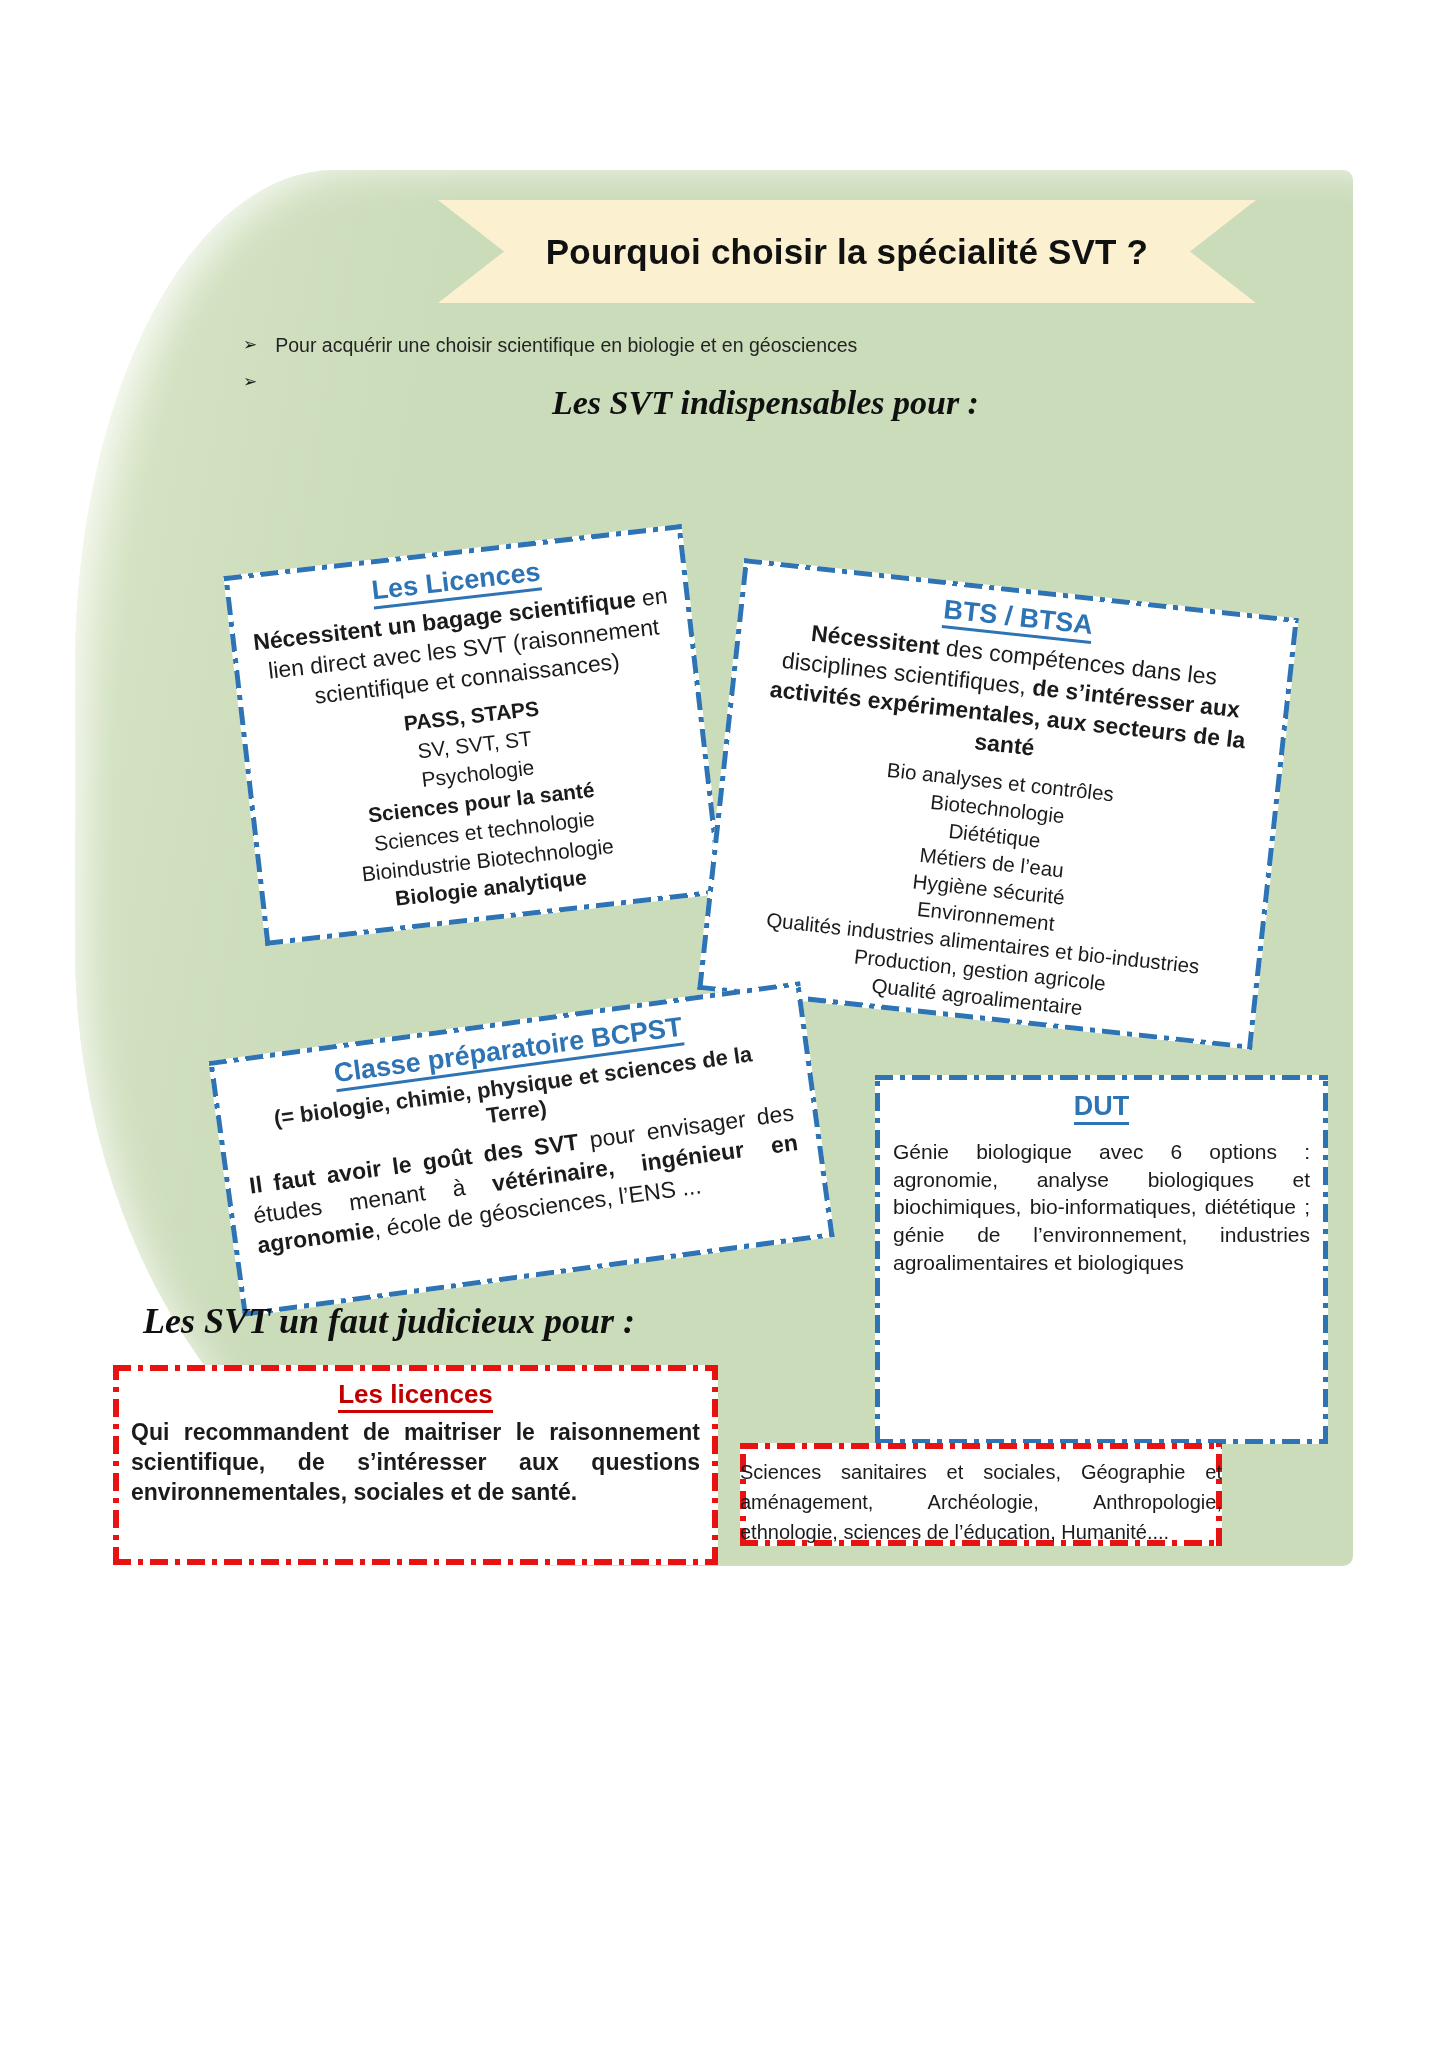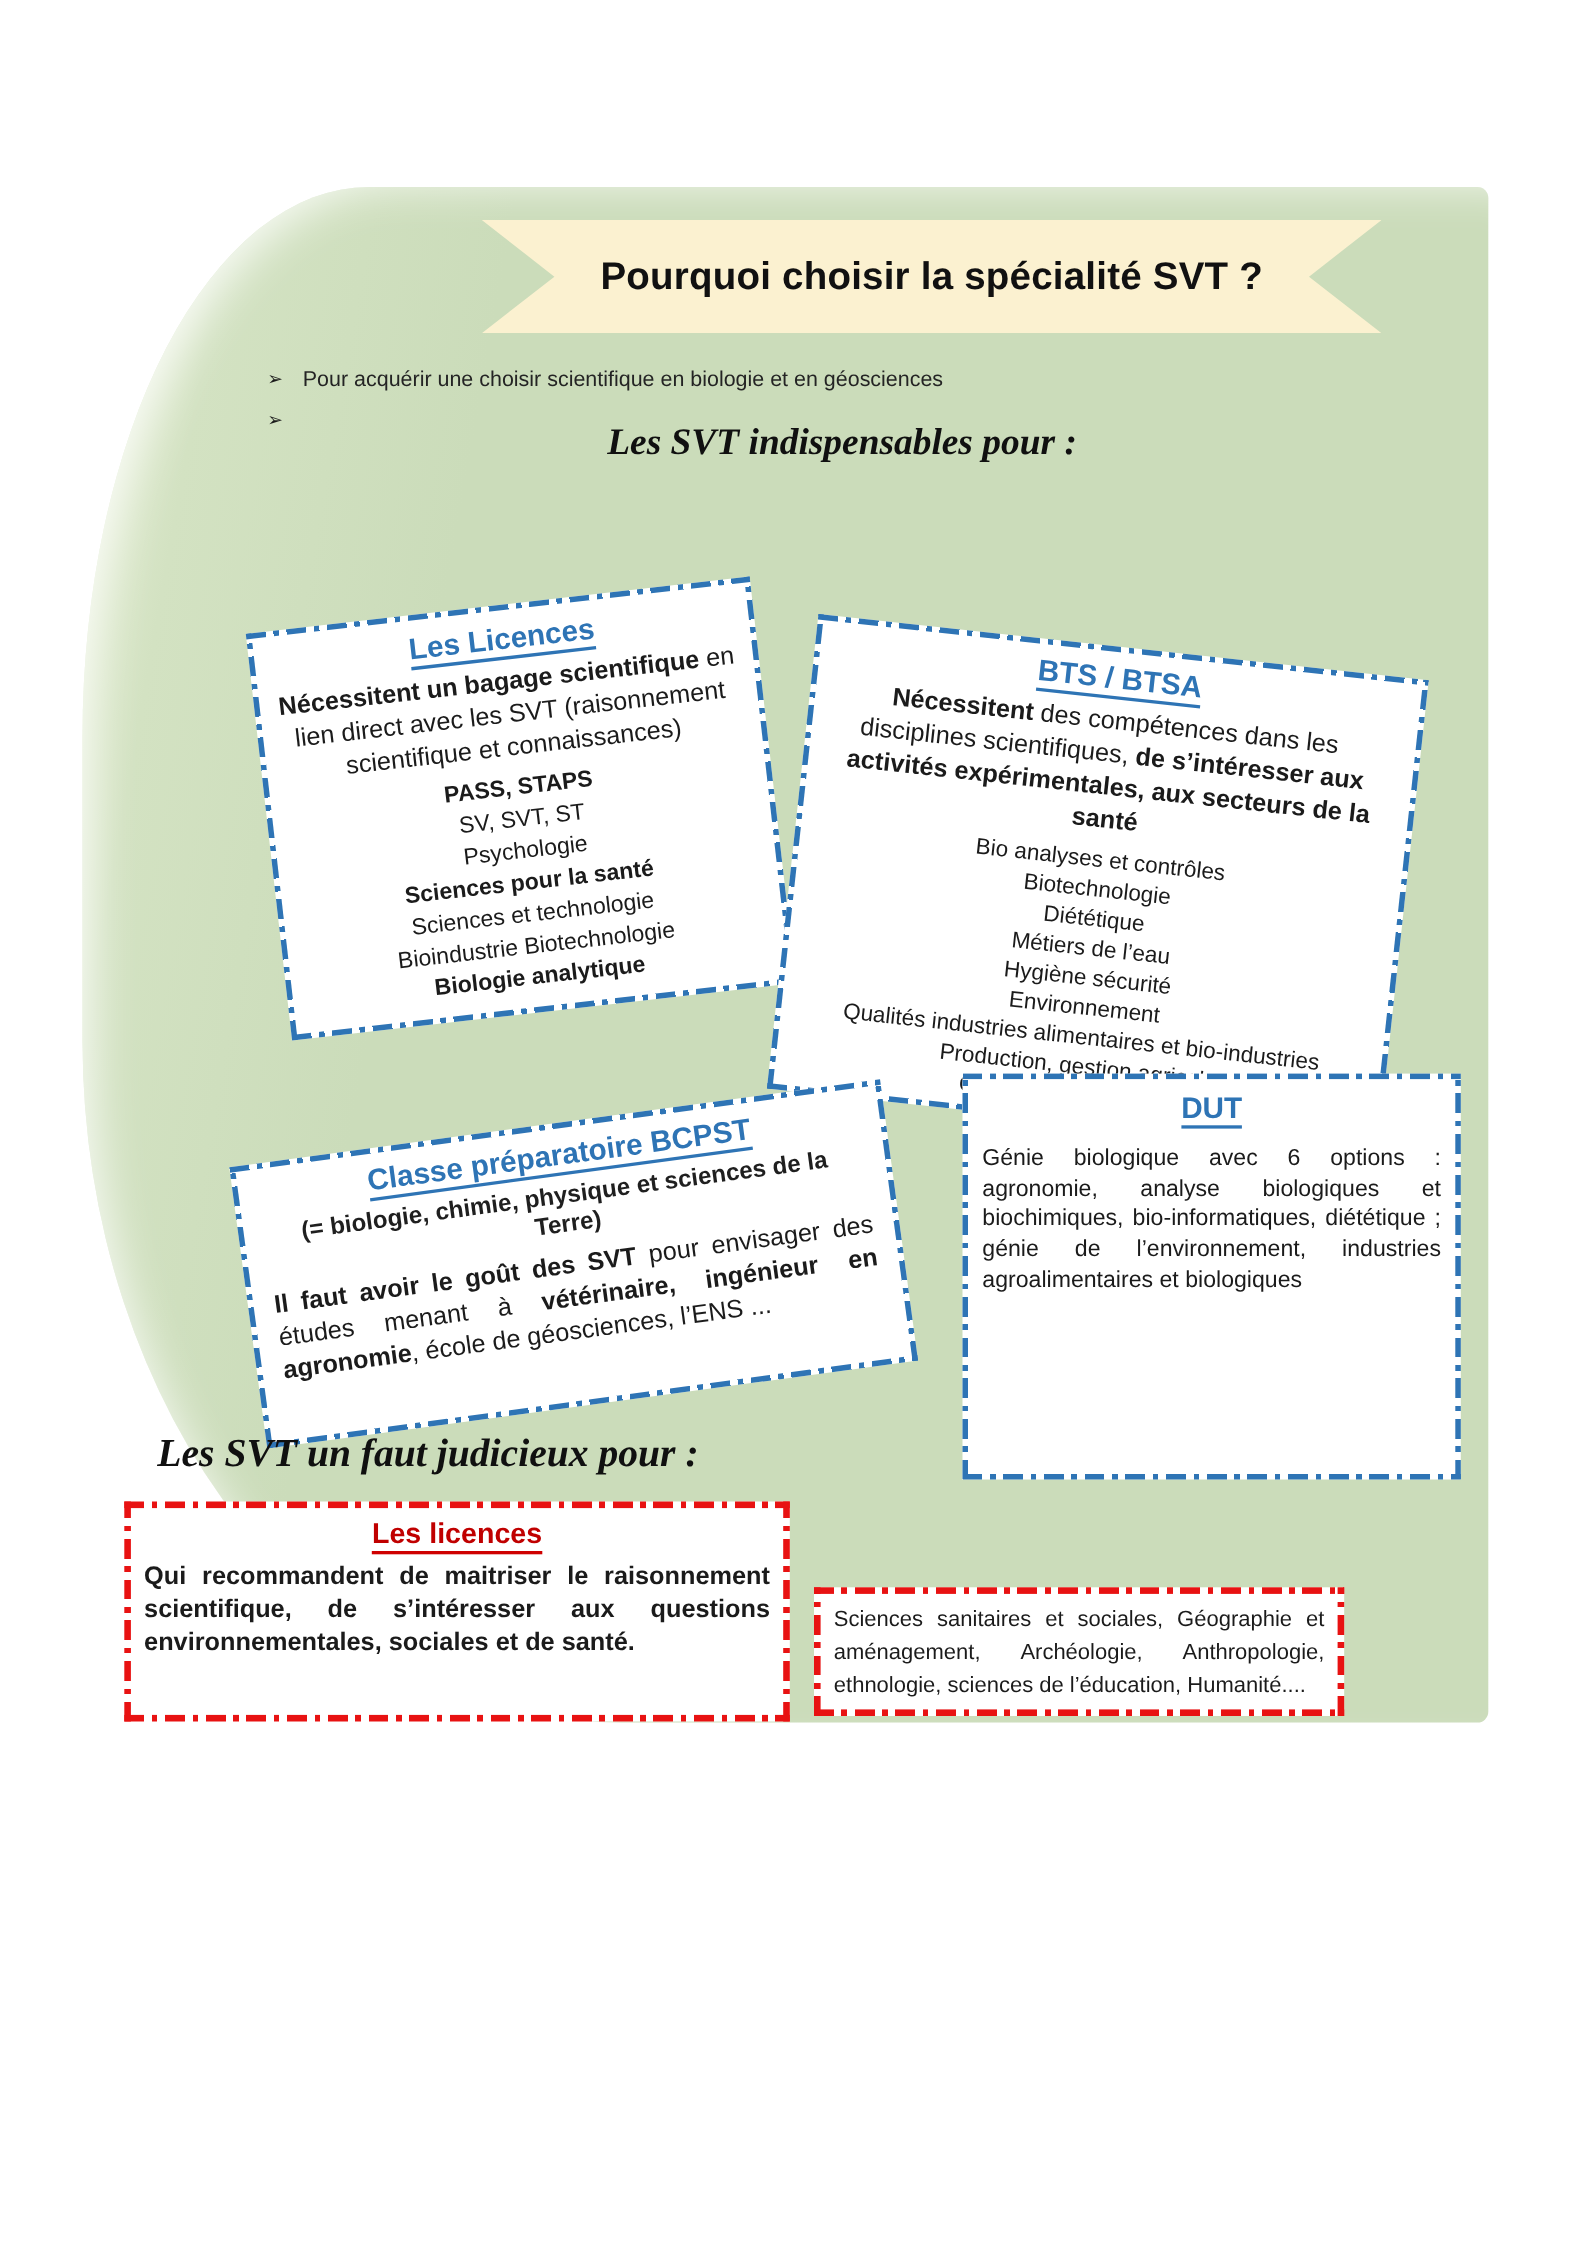--- a/index.html
+++ b/index.html
@@ -37,23 +37,23 @@
       repeating-linear-gradient(0deg,var(--c) 0 18px,transparent 18px 25px,var(--c) 25px 30px,transparent 30px 37px);
     background-repeat:no-repeat;
     background-size:100% var(--t),100% var(--t),var(--t) 100%,var(--t) 100%;
     background-position:0 0,0 100%,0 0,100% 0;
     background-color:#fff;}
   .card.red{--c:#e81212;--t:6px;}
 
   .rot-lic {left:243px;top:549px;width:461px;height:372px;transform:rotate(-6.5deg);padding:14px 18px;}
   .rot-bts {left:719px;top:587px;width:558px;height:434px;transform:rotate(6.2deg);padding:12px 20px;}
   .rot-bcpst{left:223px;top:1020px;width:597px;height:258px;transform:rotate(-7.7deg);padding:12px 24px;}
-  .box-dut {left:875px;top:976px;width:453px;height:369px;padding:14px 18px;}
+  .box-dut {left:875px;top:1075px;width:453px;height:369px;padding:14px 18px;}
   .box-red1{left:113px;top:1365px;width:605px;height:200px;padding:12px 18px;}
-  .box-red2{left:740px;top:1443px;width:482px;height:117px;padding:12px 18px;}
+  .box-red2{left:740px;top:1443px;width:482px;height:103px;padding:12px 0;}
 
   .card-title{text-align:center;font-weight:bold;font-size:27px;margin:2px 0 8px 0;}
   .blue-t{color:#2e74b5;}
   .blue-t .u{border-bottom:3px solid #2e74b5;padding-bottom:1px;}
   .red-t{color:#c00000;font-size:26px;}
   .red-t .u{border-bottom:3px solid #cf0000;padding-bottom:1px;}
 
   .para{margin:4px 0 8px 0;font-size:23px;line-height:1.3;color:#1b1b1b;}
   .center{text-align:center;}
   .just{text-align:justify;}

